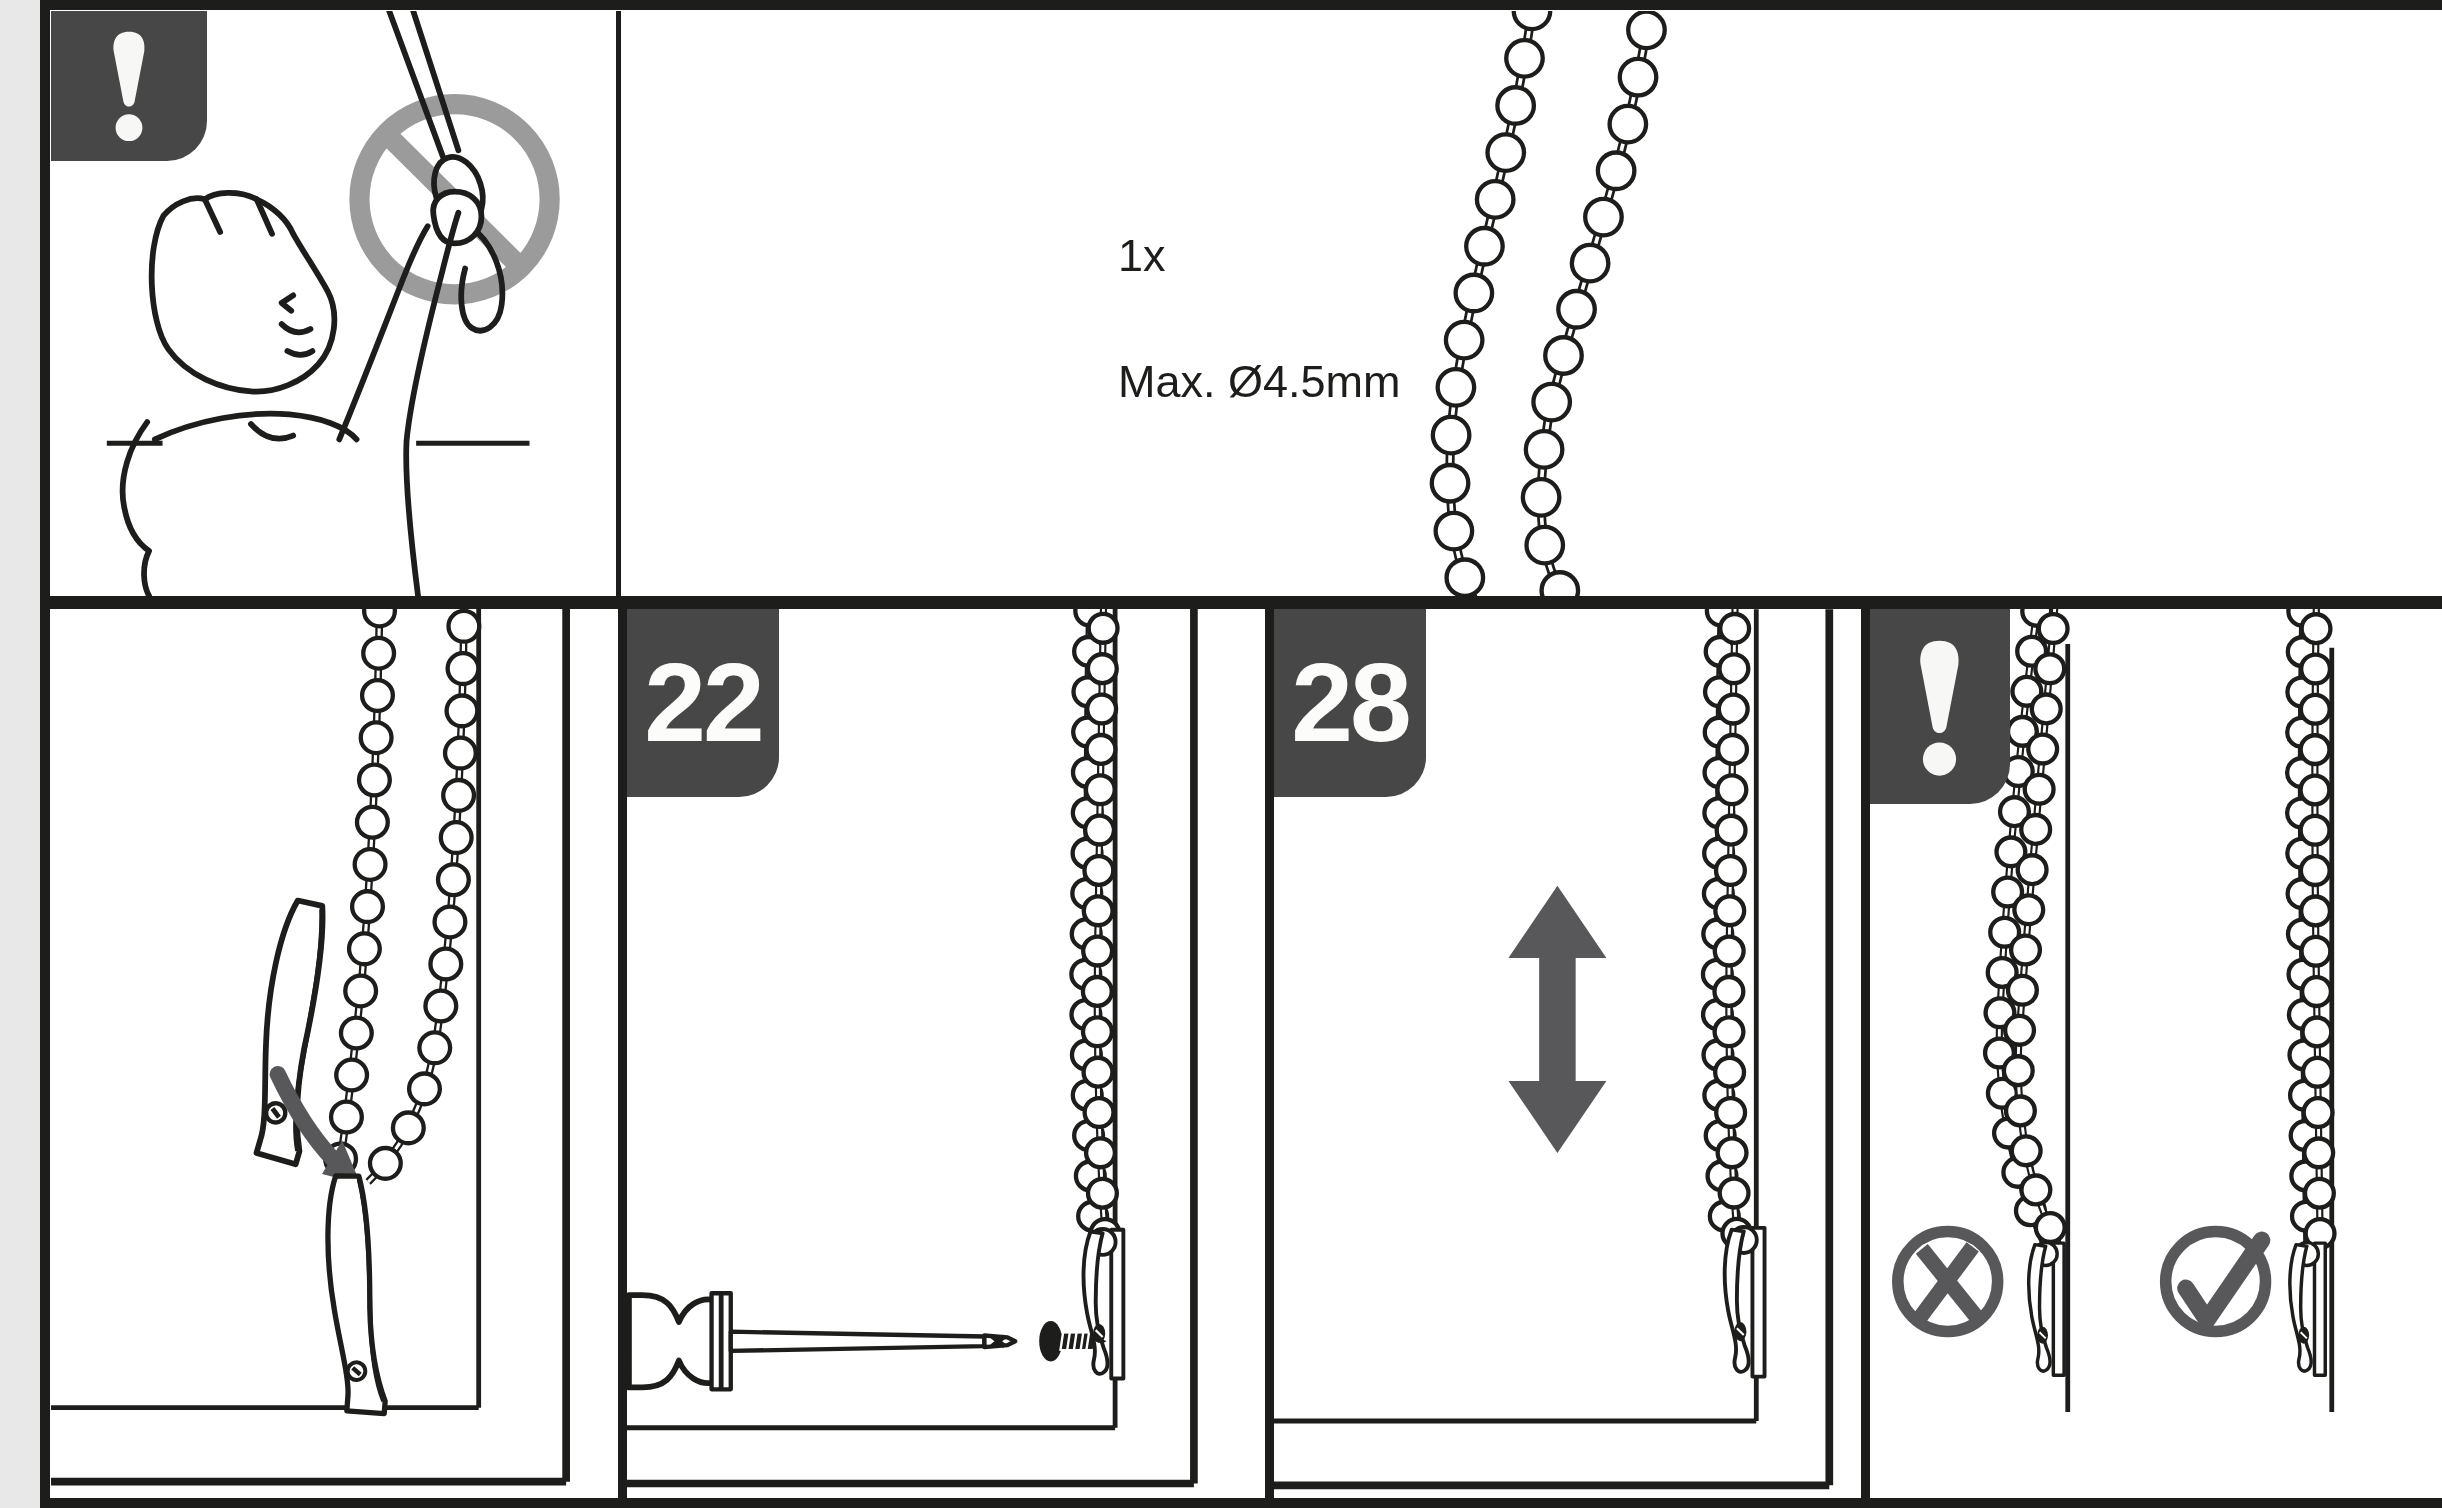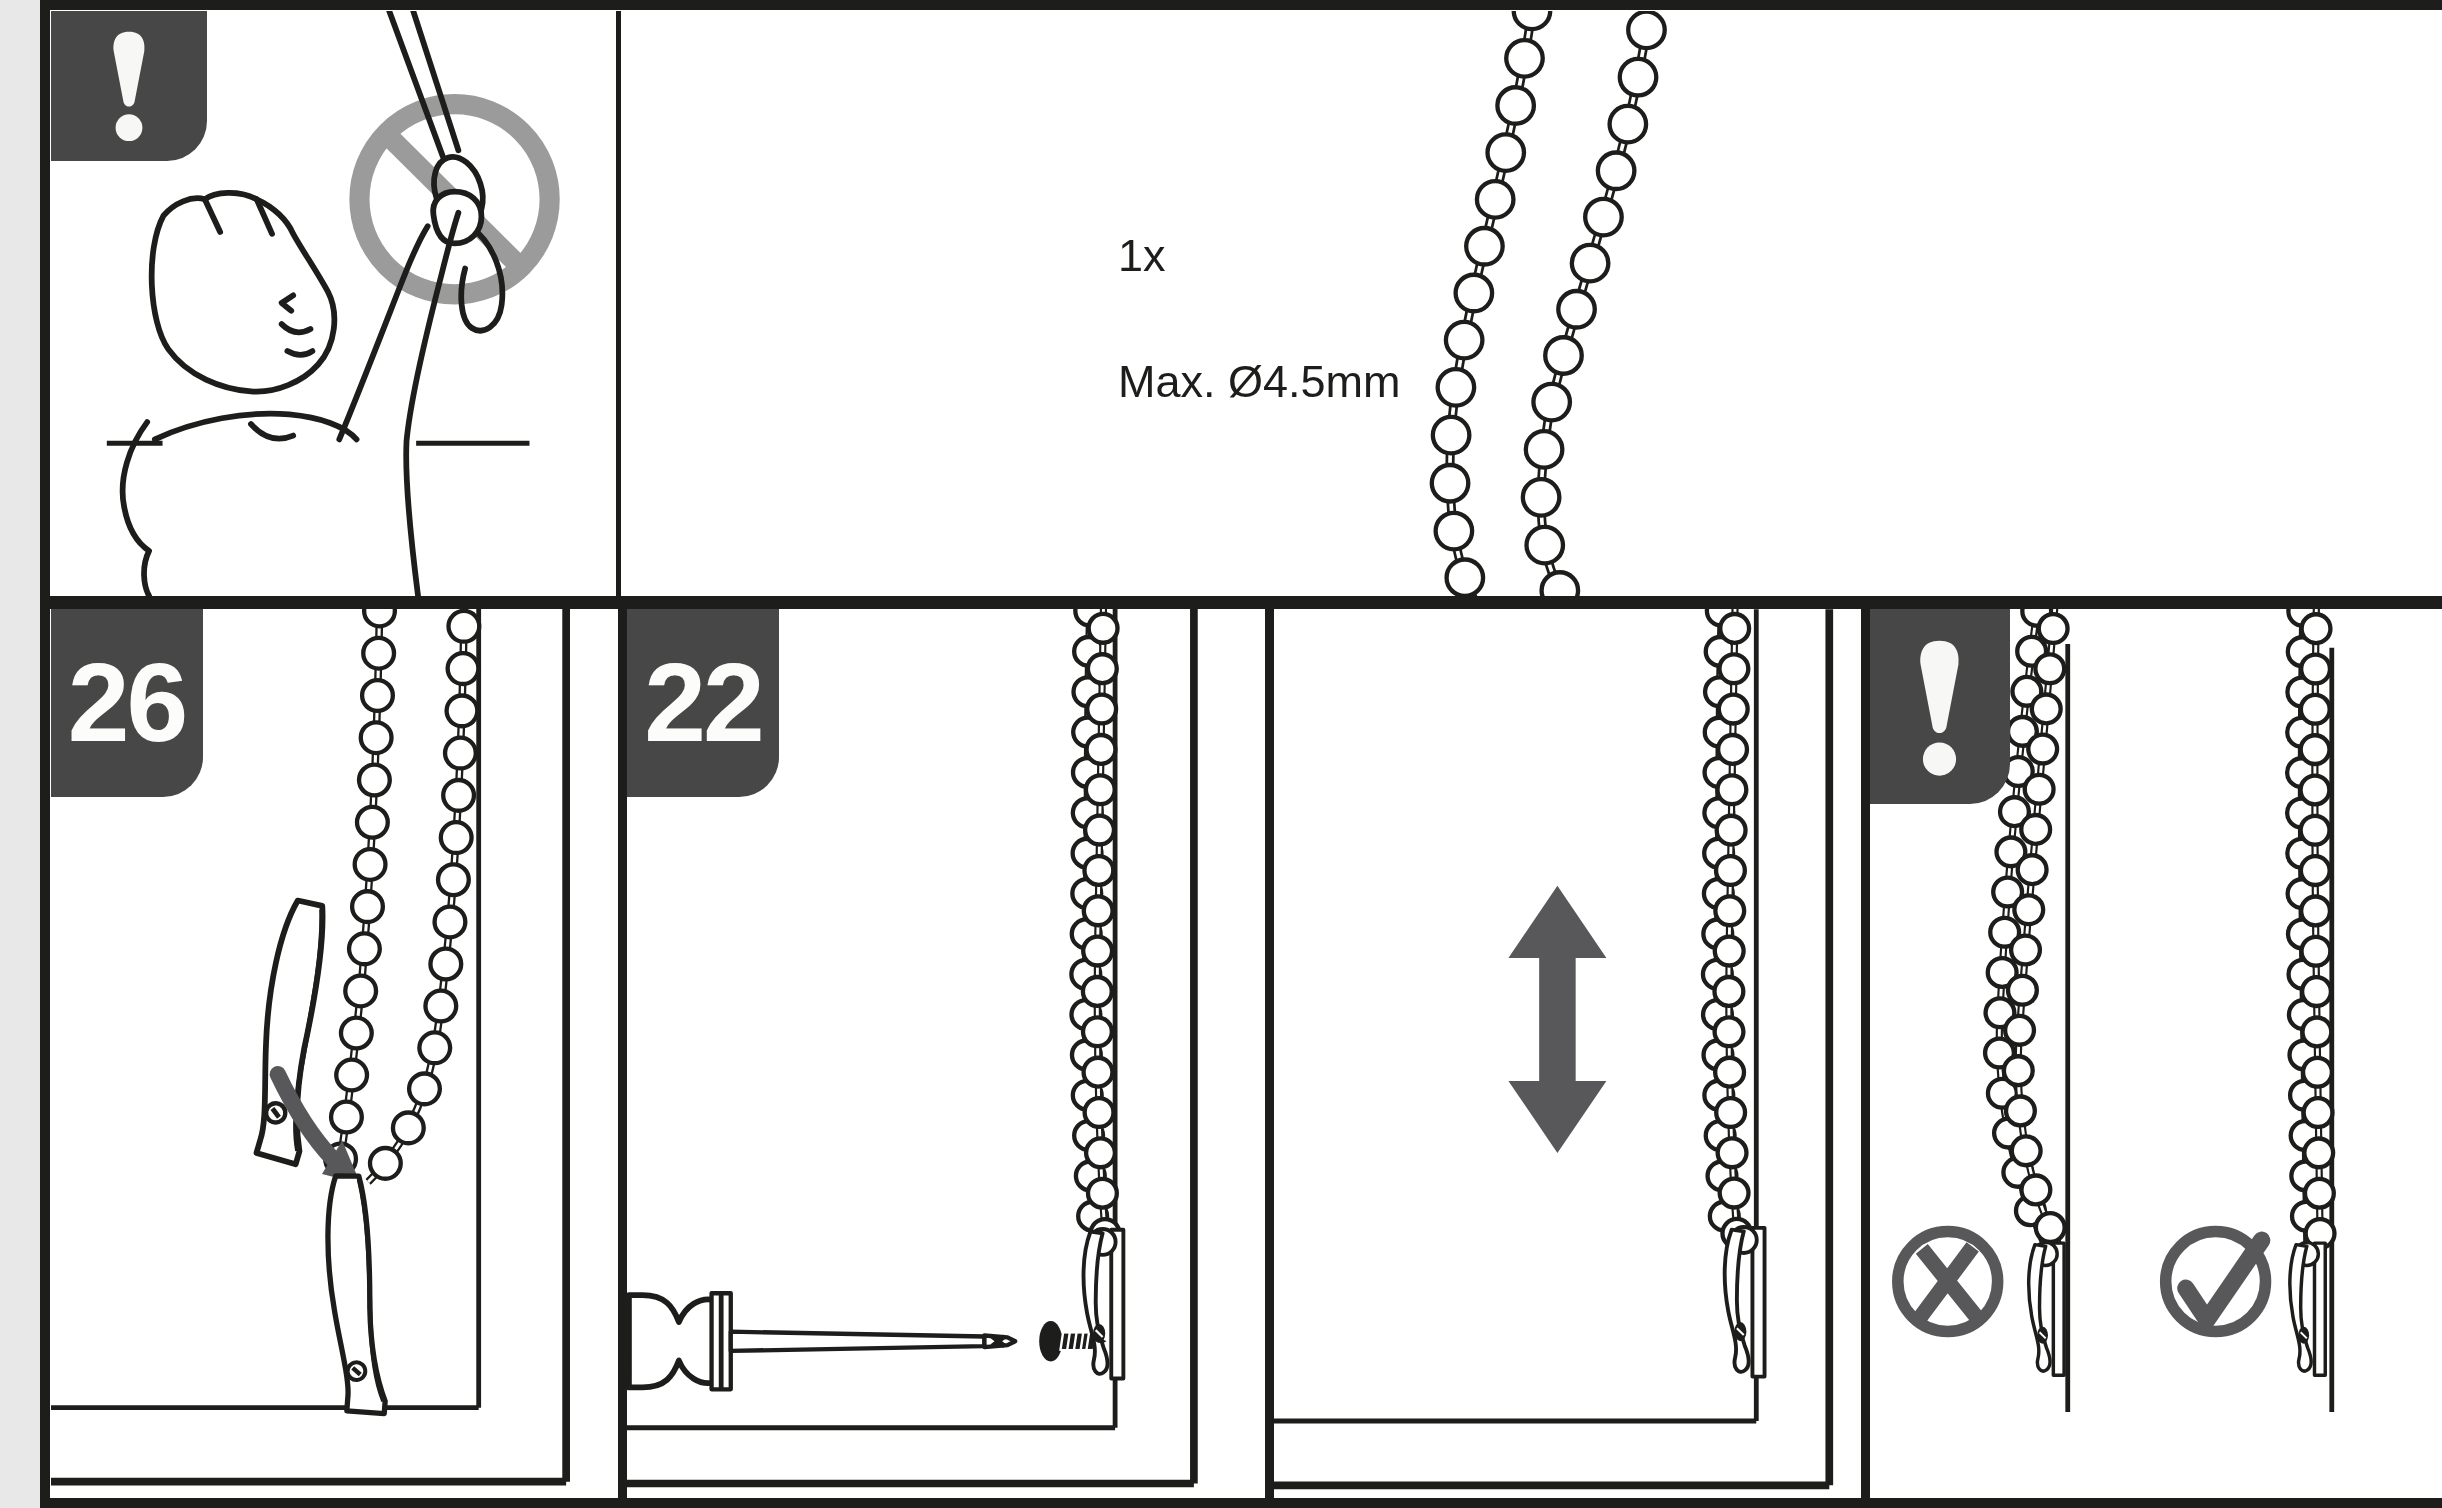--- a/index.html
+++ b/index.html
@@ -155,23 +155,20 @@
           <circle cx="968.9" cy="407.1" r="19" fill="#fff" stroke="#1d1d1b" stroke-width="4.5"></circle>
           <circle cx="961.0" cy="456.4" r="19" fill="#fff" stroke="#1d1d1b" stroke-width="4.5"></circle>
           <circle cx="957.9" cy="506.3" r="19" fill="#fff" stroke="#1d1d1b" stroke-width="4.5"></circle>
           <circle cx="961.7" cy="556.1" r="19" fill="#fff" stroke="#1d1d1b" stroke-width="4.5"></circle>
           <circle cx="977.4" cy="603.3" r="19" fill="#fff" stroke="#1d1d1b" stroke-width="4.5"></circle>
         </g>
       </svg>
   </div>
 
   <div class="panel panel-26">
-    <div class="badge num">
-        <span>26</span>
-      </div>
     <svg class="art" id="svg26" width="568" height="889" viewBox="0 0 591 925">
       <g>
         <path class="sk5" d="M445,0 V831 M0,831 H445"></path>
         <path class="sk8" d="M536,0 V908 M0,908 H536"></path>
       </g>
       <g>
           <path d="M342,-8 C340,120 334,260 324,380 C314,480 306,545 299,586" fill="none" stroke="#1d1d1b" stroke-width="8"></path>
           <path d="M342,-8 C340,120 334,260 324,380 C314,480 306,545 299,586" fill="none" stroke="#fff" stroke-width="3.2"></path>
           <circle cx="341.8" cy="2.0" r="16" fill="#fff" stroke="#1d1d1b" stroke-width="4.5"></circle>
           <circle cx="340.9" cy="46.0" r="16" fill="#fff" stroke="#1d1d1b" stroke-width="4.5"></circle>
@@ -274,20 +271,23 @@
           <circle cx="491.3" cy="523.9" r="15" fill="#fff" stroke="#1d1d1b" stroke-width="4.5"></circle>
           <circle cx="492.8" cy="565.9" r="15" fill="#fff" stroke="#1d1d1b" stroke-width="4.5"></circle>
           <circle cx="494.8" cy="607.9" r="15" fill="#fff" stroke="#1d1d1b" stroke-width="4.5"></circle>
           <circle cx="497.5" cy="649.8" r="15" fill="#fff" stroke="#1d1d1b" stroke-width="4.5"></circle>
         </g>
         <use href="#clipS" transform="translate(468,646) scale(0.9)"></use>
     </svg>
   </div>
 
   <div class="panel panel-28">
+    <div class="badge num">
+        <span>28</span>
+      </div>
     <svg class="art" id="svg28" width="587" height="889" viewBox="0 0 611 925">
       <g>
         <path class="sk5" d="M502,0 V845 M0,845 H502"></path>
         <path class="sk8" d="M578,0 V912 M0,912 H578"></path>
       </g>
       <polygon class="gray-fill" points="295,288 346,363 314,363 314,491 346,491 295,566 244,491 276,491 276,363 244,363"></polygon>
       <g>
           <path d="M466,-8 C462,90 464,210 462,330 C460,450 464,570 470,650" fill="none" stroke="#1d1d1b" stroke-width="7.5"></path>
           <path d="M466,-8 C462,90 464,210 462,330 C460,450 464,570 470,650" fill="none" stroke="#fff" stroke-width="3"></path>
           <circle cx="465.6" cy="2.0" r="15" fill="#fff" stroke="#1d1d1b" stroke-width="4.5"></circle>

